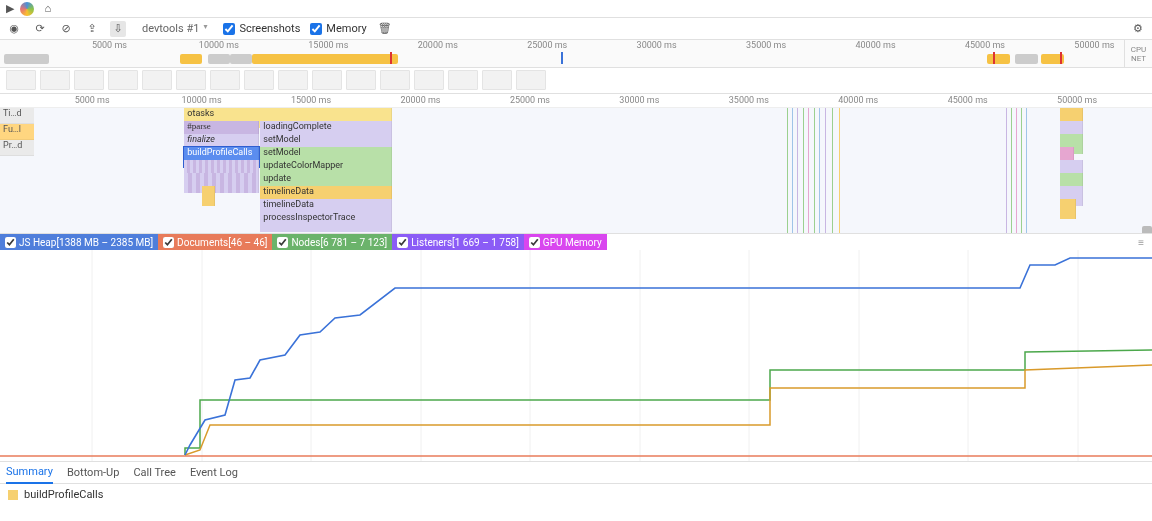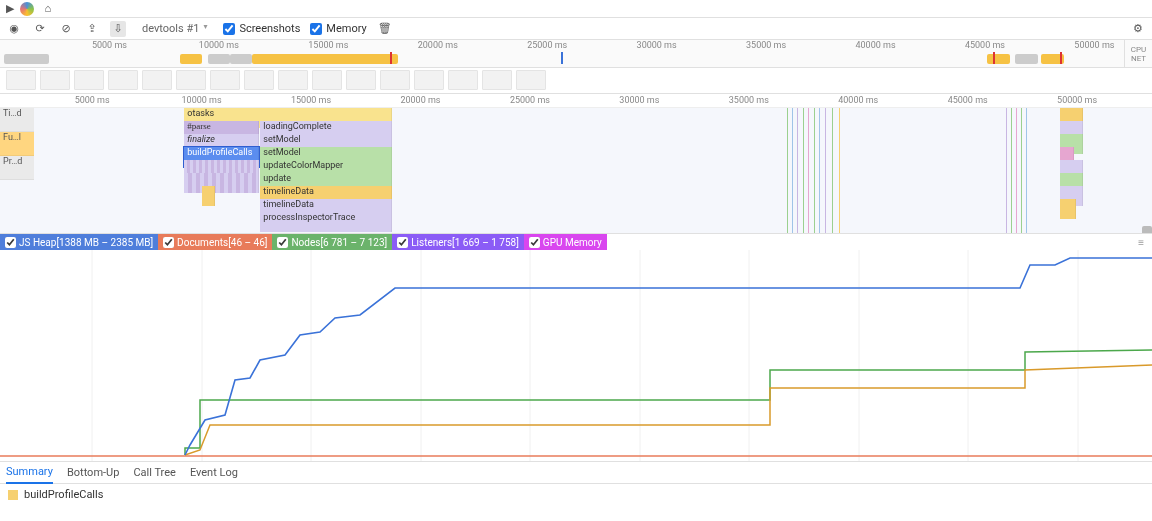--- a/index.html
+++ b/index.html
@@ -34,21 +34,21 @@
 
 
 .thumbs { height: 26px; border-bottom: 1px solid #e0e0e0; display: flex; gap: 4px; padding: 2px 6px; background: #fff; }
 .thumb { width: 30px; height: 20px; background: #f2f2f2; border: 1px solid #e4e4e4; border-radius: 1px; }
 
 
 .flame-wrap { position: relative; height: 140px; border-bottom: 1px solid #e0e0e0; overflow: hidden; }
 .flame-ruler { height: 14px; position: relative; border-bottom: 1px solid #eee; }
 .fl-tick { position: absolute; top: 1px; font-size: 9px; color: #888; transform: translateX(-50%); }
 .track-labels { position: absolute; left: 0; top: 14px; width: 34px; z-index: 3; }
-.track-label { height: 24px; font-size: 9px; padding: 0 3px; color: #555; overflow: hidden; white-space: nowrap; border-bottom: 1px solid rgba(0,0,0,0.05); }
+.track-label { height: 16px; font-size: 9px; padding: 0 3px; color: #555; overflow: hidden; white-space: nowrap; border-bottom: 1px solid rgba(0,0,0,0.05); }
 .tl-orange { background: #ffd680; }
 .tl-gray { background: #eaeaea; }
 
 .flame-canvas { position: absolute; left: 0; right: 0; top: 14px; bottom: 0; background: #f5f7fc; }
 .flame-bar { position: absolute; height: 20px; font-size: 9px; padding: 0 3px; overflow: hidden; white-space: nowrap; color: #333; border-right: 1px solid rgba(0,0,0,.06); }
 .c-purple { background: #c8b6e2; font-family: Liberation Serif, serif; }
 .c-green { background: #b8e0a8; }
 .c-orange { background: #f6d070; }
 .c-blue-sel { background: #5b8def; color: #fff; outline: 1px solid #2f5ed0; }
 .c-lav { background: #d6cef0; }

